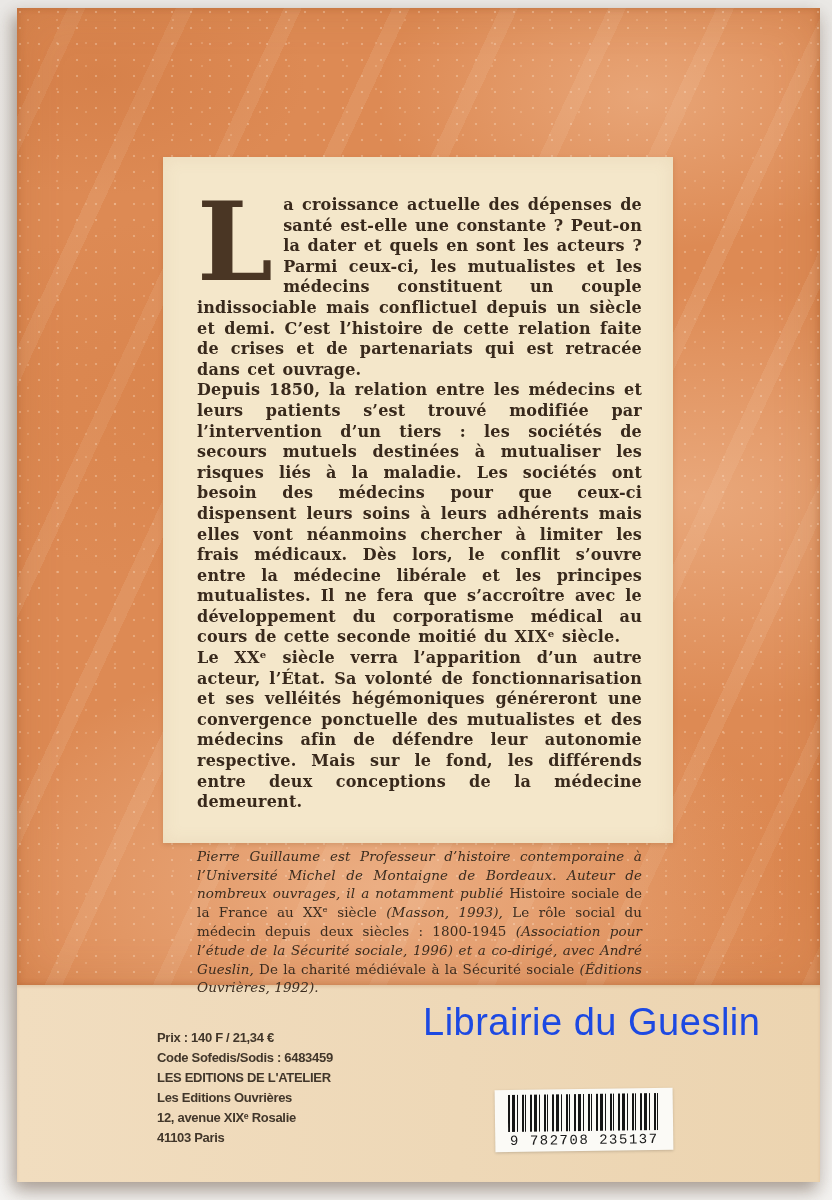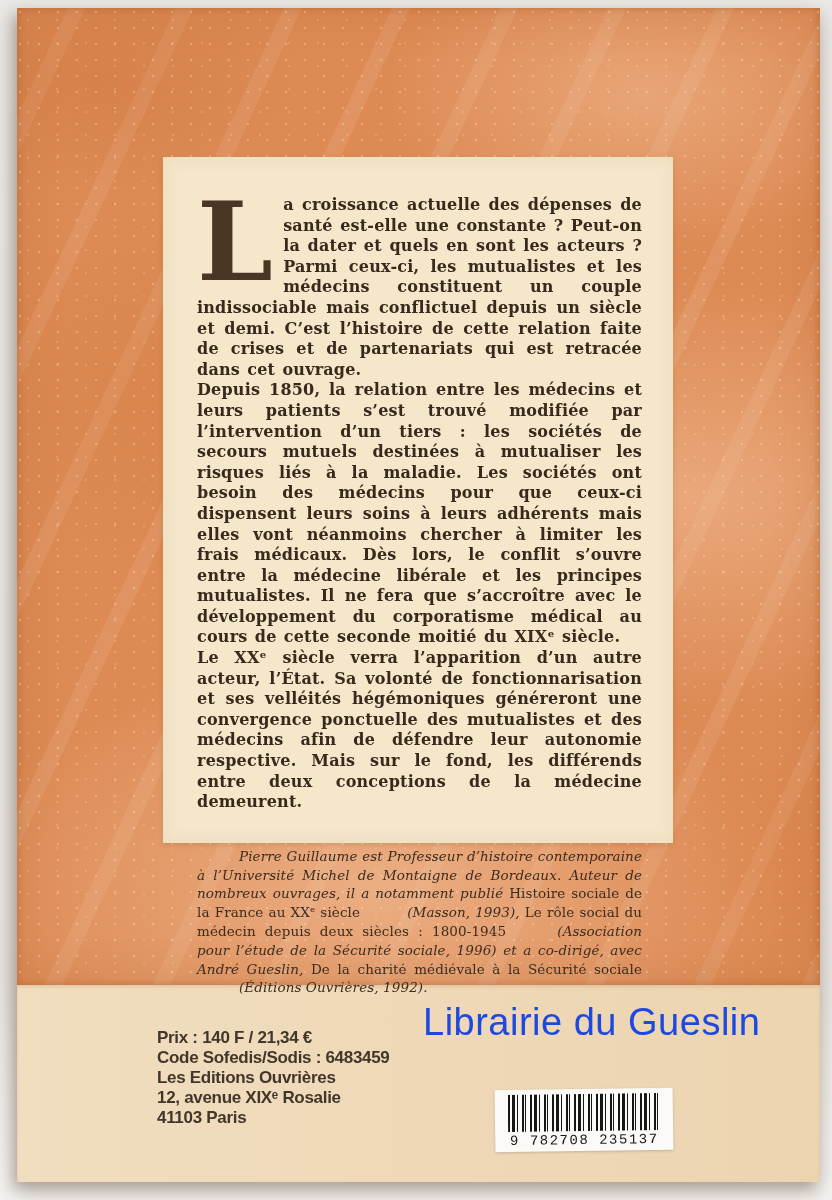--- a/index.html
+++ b/index.html
@@ -28,31 +28,31 @@
   
   .panel{position:absolute;left:146px;top:149px;width:510px;height:686px;background:#f4e7ca;
     box-shadow:0 2px 5px rgba(120,70,30,.20), inset 0 0 18px rgba(170,120,70,.10);
     padding:38px 31px 0 34px;box-sizing:border-box;z-index:2;}
   .para{margin:0;font-weight:700;font-size:16px;line-height:20.6px;color:#38291c;
     text-align:justify;letter-spacing:.2px;word-spacing:1.5px;}
   .dropcap{float:left;font-size:108px;line-height:78px;padding:8px 10px 2px 0;
     color:#4a3624;font-weight:700;}
   .bio{margin:34px 0 0 0;font-size:13.5px;line-height:18.8px;color:#3b2c1f;
     text-align:justify;letter-spacing:.1px;}
-  .seg-italic{font-style:italic;margin-left:42px;}
+  .seg-italic{font-style:italic;}
   .seg-roman{font-style:normal;}
   
   .band{position:absolute;left:0;top:977px;width:803px;height:197px;
     background:linear-gradient(90deg,#f1ddbf 0%,#eed8b7 55%,#ecd4b0 100%);
     box-shadow:inset 0 2px 3px rgba(150,90,40,.15);}
   .stamp{position:absolute;left:406px;top:16px;white-space:nowrap;
     font-family:"Liberation Sans",sans-serif;font-weight:400;font-size:38px;
     color:#1d49e2;letter-spacing:.5px;}
   .pubinfo{position:absolute;left:140px;top:43px;
-    font-family:"Liberation Sans",sans-serif;font-weight:700;font-size:17px;
+    font-family:"Liberation Sans",sans-serif;font-weight:700;font-size:13px;
     line-height:20px;color:#41362a;letter-spacing:-.3px;}
   .barcode-label{position:absolute;left:478px;top:104px;width:178px;height:62px;
     background:#fbfaf6;transform:rotate(-.8deg);box-shadow:0 1px 3px rgba(0,0,0,.18);}
   .bars{position:absolute;left:13px;top:5px;right:13px;height:37px;
     background:repeating-linear-gradient(90deg,
       #161616 0 2px, transparent 2px 4px,
       #161616 4px 7px, transparent 7px 9px,
       #161616 9px 10px, transparent 10px 14px,
       #161616 14px 16px, transparent 16px 17px,
       #161616 17px 18px, transparent 18px 22px);}
@@ -73,20 +73,21 @@
         <p class="bio"><span class="seg-italic">Pierre Guillaume est Professeur d’histoire contemporaine à l’Université Michel de Montaigne de Bordeaux. Auteur de nombreux ouvrages, il a notamment publié </span><span class="seg-roman">Histoire sociale de la France au XXᵉ siècle </span><span class="seg-italic">(Masson, 1993), </span><span class="seg-roman">Le rôle social du médecin depuis deux siècles : 1800-1945 </span><span class="seg-italic">(Association pour l’étude de la Sécurité sociale, 1996) et a co-dirigé, avec André Gueslin, </span><span class="seg-roman">De la charité médiévale à la Sécurité sociale </span><span class="seg-italic">(Éditions Ouvrières, 1992).</span></p>
       </div>
     </div>
 
     <div class="band">
       <div class="stamp">Librairie du Gueslin</div>
 
       <div class="pubinfo">
         <div>Prix : 140 F / 21,34 €</div>
         <div>Code Sofedis/Sodis : 6483459</div>
+        <div>LES EDITIONS DE L'ATELIER</div>
         <div>Les Editions Ouvrières</div>
         <div>12, avenue XIXᵉ Rosalie</div>
         <div>41103 Paris</div>
       </div>
 
       <div class="barcode-label">
         <div class="bars"></div>
         <div class="digits">9 782708 235137</div>
       </div>
     </div>

